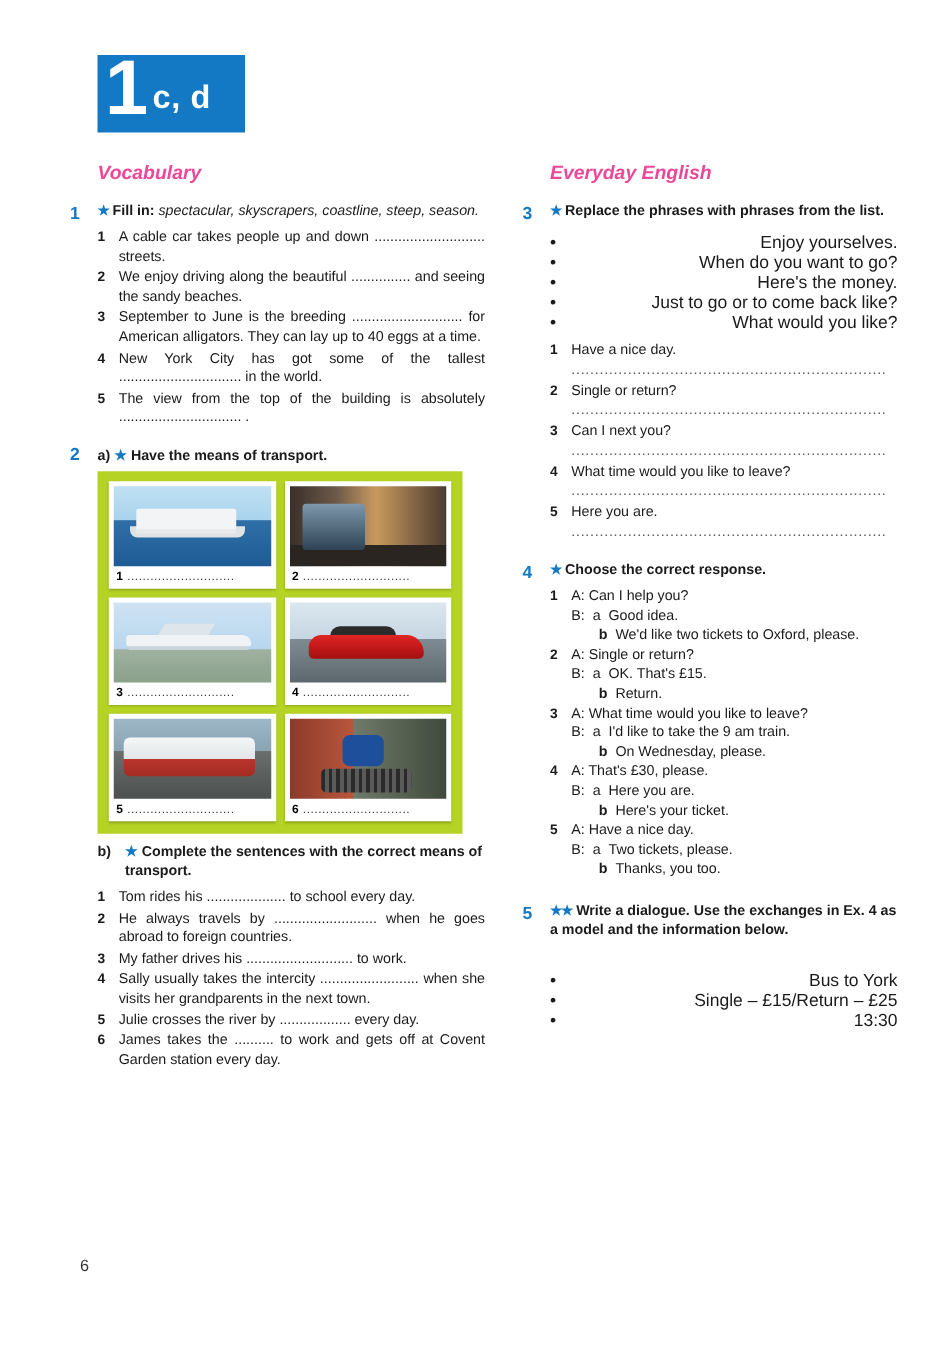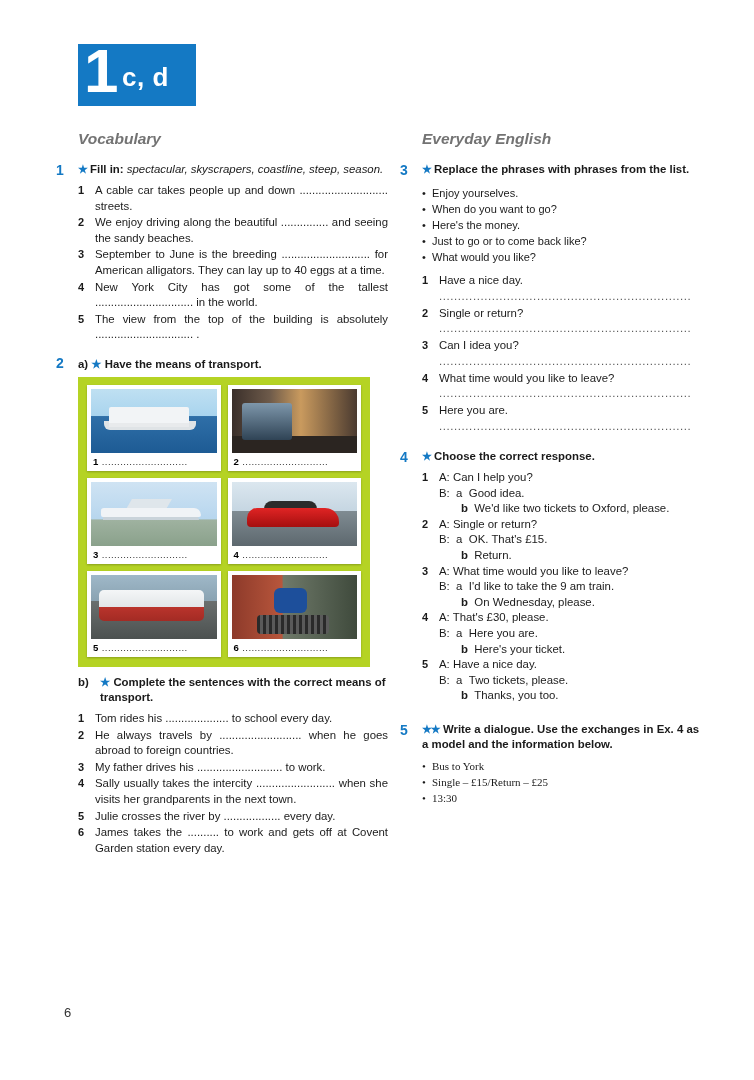--- a/index.html
+++ b/index.html
@@ -62,29 +62,29 @@
   
   .col {
     position: absolute;
     top: 130px;
   }
   .col-left {
     left: 78px;
     width: 310px;
   }
   .col-right {
-    left: 422px;
+    left: 440px;
     width: 278px;
   }
 
   .section-title {
     font-size: 15.5px;
     font-weight: bold;
     font-style: italic;
-    color: #737373;
+    color: #ec4899;
     margin: 0 0 14px 0;
   }
 
   
   .ex {
     position: relative;
     margin-bottom: 10px;
   }
   .ex-num {
     position: absolute;
@@ -132,22 +132,23 @@
   }
 
   ul.bullets {
     list-style: none;
     margin: 0 0 8px 0;
     padding: 0;
   }
   ul.bullets li {
     position: relative;
     padding-left: 10px;
-    font-size: 11px;
+    font-size: 14px;
     line-height: 16px;
+    text-align: right;
   }
   ul.bullets li:before {
     content: "\2022";
     position: absolute;
     left: 0;
     top: 0;
   }
 
   .dots-line {
     font-size: 11.4px;
@@ -510,21 +511,21 @@
         <li>What would you like?</li>
       </ul>
 
       <ol class="items">
         <li><span class="n">1</span><span>Have a nice day.</span>
           <div class="dots-line">...................................................................</div>
         </li>
         <li><span class="n">2</span><span>Single or return?</span>
           <div class="dots-line">...................................................................</div>
         </li>
-        <li><span class="n">3</span><span>Can I idea you?</span>
+        <li><span class="n">3</span><span>Can I next you?</span>
           <div class="dots-line">...................................................................</div>
         </li>
         <li><span class="n">4</span><span>What time would you like to leave?</span>
           <div class="dots-line">...................................................................</div>
         </li>
         <li><span class="n">5</span><span>Here you are.</span>
           <div class="dots-line">...................................................................</div>
         </li>
       </ol>
     </div>
@@ -575,21 +576,21 @@
 
       </ol>
     </div>
 
     <div class="ex" style="margin-top:18px;">
       <div class="ex-num">5</div>
       <div class="ex-head">
         <span class="star">★★</span>
         <span>Write a dialogue. Use the exchanges in Ex. 4 as a model and the information below.</span>
       </div>
-      <ul class="bullets" style="margin-top:6px;font-family:Liberation Serif, serif;">
+      <ul class="bullets" style="margin-top:24px;">
         <li>Bus to York</li>
         <li>Single – £15/Return – £25</li>
         <li>13:30</li>
       </ul>
     </div>
 
   </div>
 
   <div class="page-num">6</div>
 

